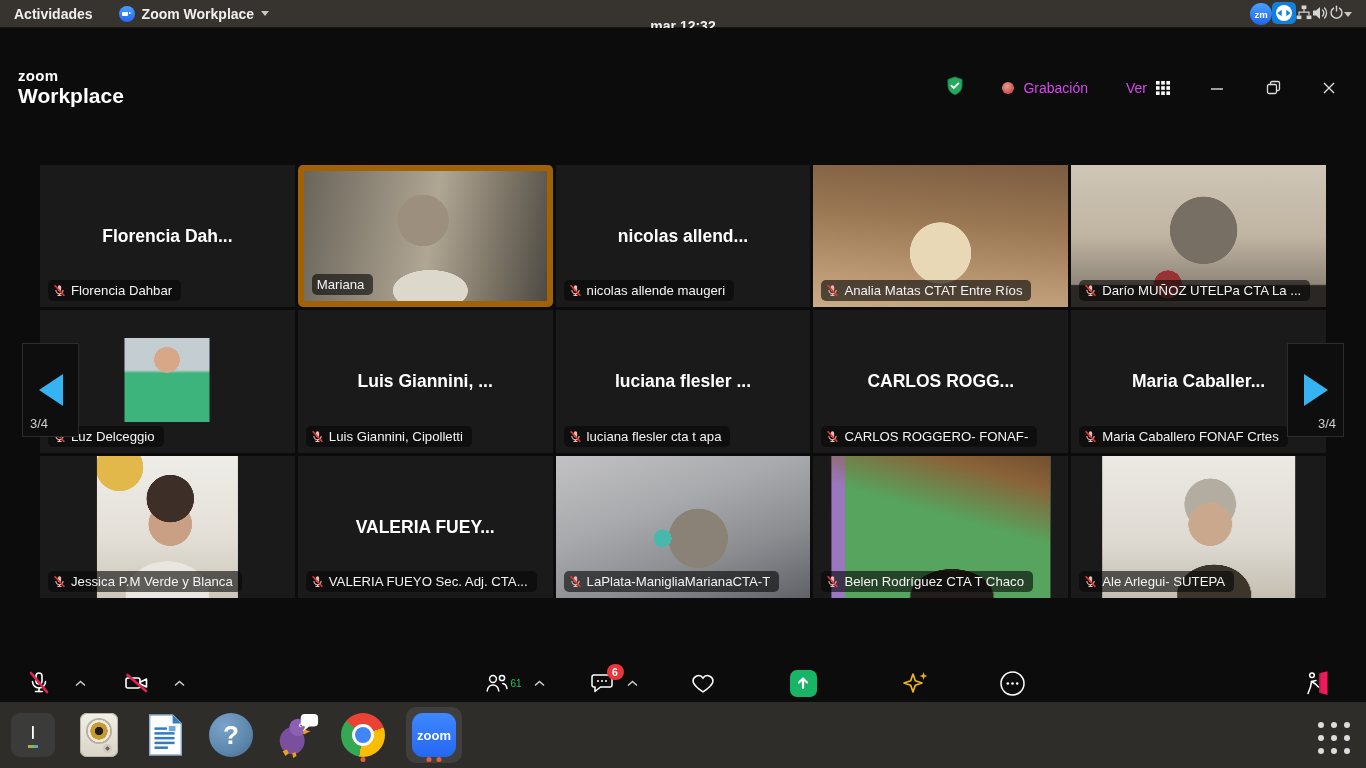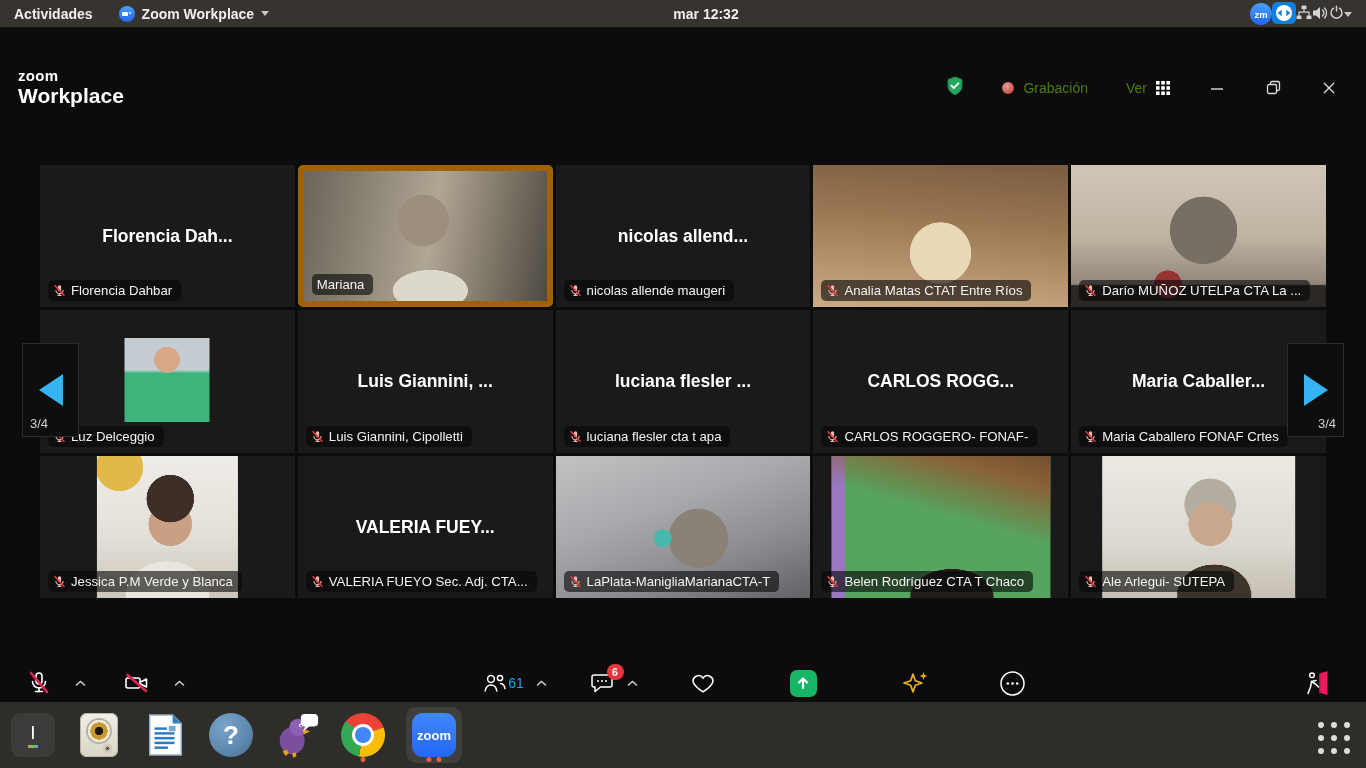--- a/index.html
+++ b/index.html
@@ -13,31 +13,31 @@
           border-bottom:1px solid #171512;}
   .tb-left{display:flex;align-items:center;gap:26px;padding-left:14px;}
   .appmenu{display:flex;align-items:center;gap:7px;}
   .mini-zoom{width:16px;height:16px;border-radius:50%;background:linear-gradient(180deg,#47a0ff,#2466ee);
              position:relative;}
   .mini-zoom::before{content:"";position:absolute;left:3.5px;top:6px;width:6px;height:4px;border-radius:1px;background:#fff;}
   .mini-zoom::after{content:"";position:absolute;left:10px;top:6.5px;border-left:3px solid #fff;
              border-top:1.5px solid transparent;border-bottom:1.5px solid transparent;}
   .caret-down{width:0;height:0;border-left:4px solid transparent;border-right:4px solid transparent;
               border-top:5px solid #c9c7c4;display:inline-block;}
-  .clock{position:absolute;left:50%;transform:translateX(-50%);top:0;height:28px;display:flex;align-items:center;margin-left:23px;}
+  .clock{position:absolute;left:50%;transform:translateX(-50%);top:12px;height:28px;display:flex;align-items:center;}
   .tray{position:absolute;right:0;top:0;height:28px;display:flex;align-items:center;padding-right:14px;}
   .zm-badge{width:22px;height:22px;border-radius:50%;background:linear-gradient(180deg,#4aa0ff,#1f66ec);
             color:#fff;font-size:9.5px;font-weight:700;display:flex;align-items:center;justify-content:center;}
 
   
   .zoomwin{position:absolute;top:28px;left:0;width:1366px;height:674px;background:#0c0c0c;}
   .zlogo{position:absolute;top:40px;left:18px;color:#fff;line-height:1;}
   .zlogo .l1{font-size:15px;font-weight:700;letter-spacing:.3px;}
   .zlogo .l2{font-size:21px;font-weight:700;margin-top:2px;}
-  .hdr{position:absolute;top:48px;right:28px;display:flex;align-items:center;gap:38px;color:#4d7c0f;font-size:14px;}
+  .hdr{position:absolute;top:48px;right:28px;display:flex;align-items:center;gap:38px;color:#d946ef;font-size:14px;}
   .hdr-group{display:flex;align-items:center;gap:9px;}
   .rec-dot{width:12px;height:12px;border-radius:50%;background:radial-gradient(circle at 40% 35%,#e89a94,#c9524b 70%);}
   .winbtn{display:flex;align-items:center;justify-content:center;width:18px;height:18px;}
 
   
   .grid{position:absolute;left:40px;top:137px;width:1286px;height:433px;display:grid;
         grid-template-columns:repeat(5,1fr);grid-template-rows:repeat(3,1fr);gap:3px;}
   .tile{position:relative;background:#1a1a1a;overflow:hidden;}
   .tile.active{border:6px solid #a16207;border-radius:5px;}
   .vid{position:absolute;top:0;bottom:0;left:0;width:100%;}
@@ -98,21 +98,21 @@
   .toolbar{position:absolute;left:0;top:640px;width:1366px;height:62px;color:#e8e8e8;}
   .tbgroup{position:absolute;display:flex;align-items:flex-start;}
   .tbg-left{left:10px;gap:14px;}
   .tbg-center{left:462px;gap:16px;}
   .tbg-right{right:16px;}
   .tb-item{display:flex;flex-direction:column;align-items:center;gap:5px;cursor:default;}
   .ic-row{display:flex;align-items:center;gap:24px;height:30px;}
   .ic-row.tight{gap:12px;}
   .tb-label{font-size:13.5px;white-space:nowrap;}
   .tb-label.green{color:#23c16b;}
-  .count{font-size:14px;color:#0ea5e9;margin-left:-12px;}
+  .count{font-size:10px;color:#22c55e;margin-left:-12px;}
   .chatwrap{position:relative;display:flex;}
   .badge{position:absolute;top:-7px;right:-9px;background:#e8373c;color:#fff;border-radius:9px;
          min-width:17px;height:16px;font-size:10.5px;font-weight:700;display:flex;align-items:center;
          justify-content:center;padding:0 4px;}
   .share-sq{width:27px;height:27px;border-radius:7px;background:#19b566;display:flex;align-items:center;justify-content:center;}
 
   
   .dock{position:absolute;bottom:0;left:0;width:1366px;height:66px;background:#2e2d2a;}
   .dockrow{position:absolute;left:10px;top:0;height:66px;display:flex;align-items:center;gap:20px;}
   .dk{position:relative;width:46px;height:52px;display:flex;align-items:center;justify-content:center;}

